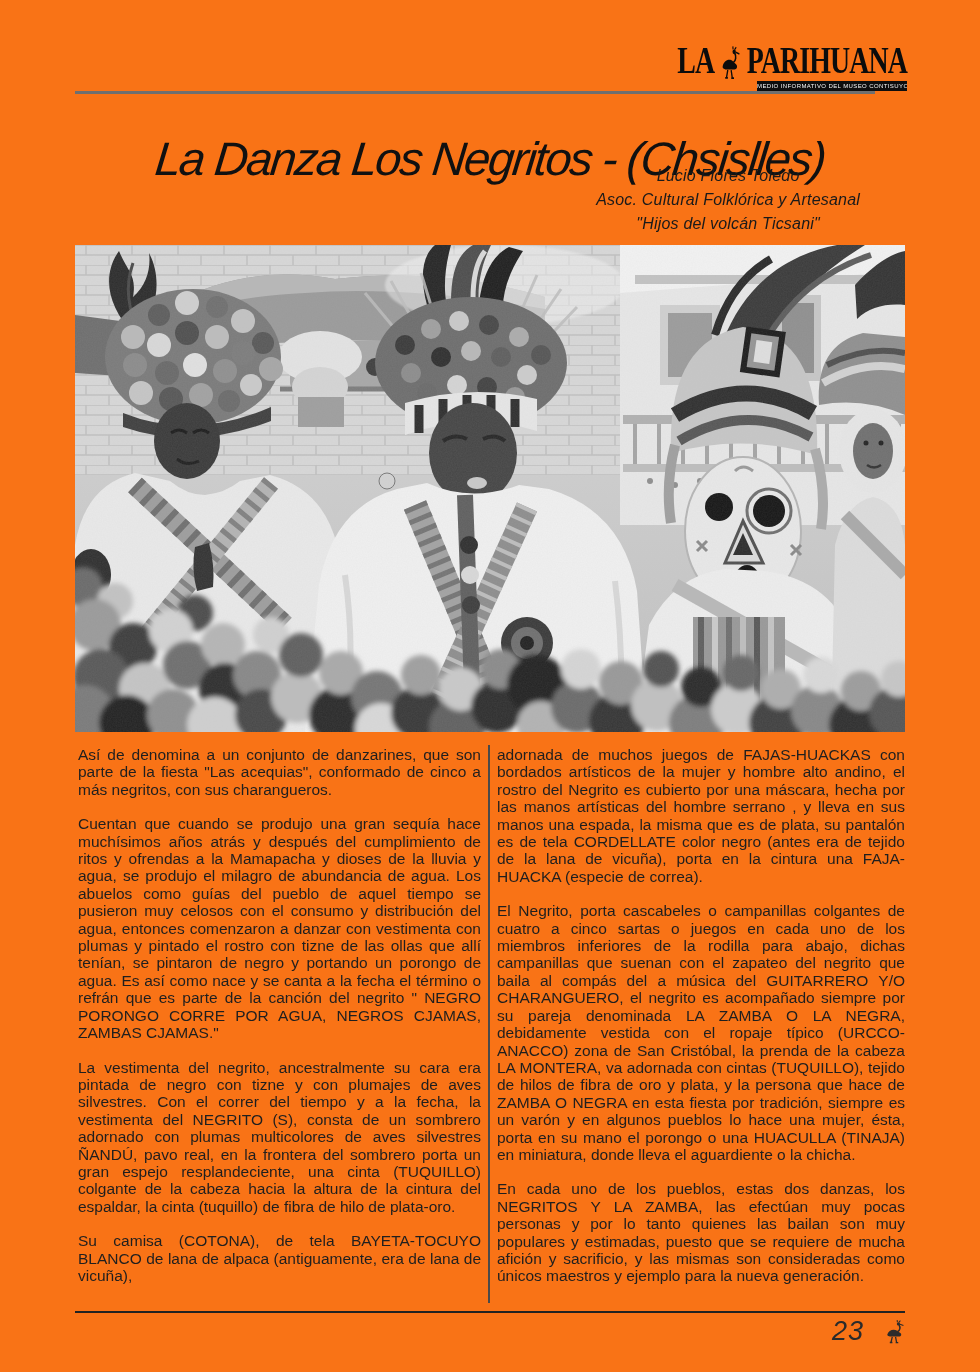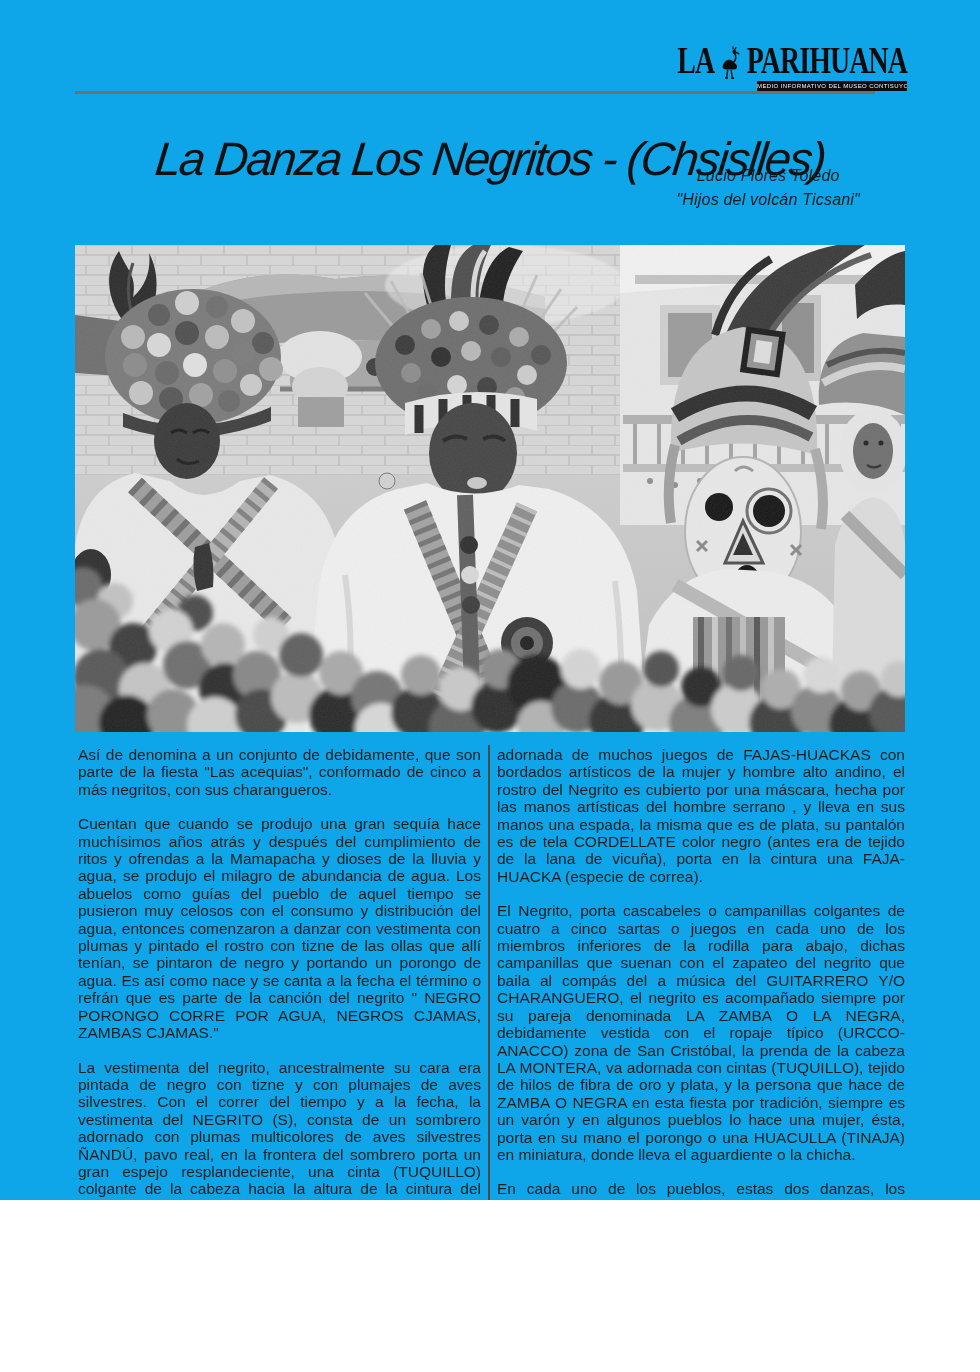--- a/index.html
+++ b/index.html
@@ -1,17 +1,17 @@
 <!DOCTYPE html>
 <html><head>
 <meta charset="utf-8">
 <style>
   html,body{margin:0;padding:0;background:#ffffff;}
   .page{
-    position:relative;width:980px;height:1200px;margin:0 auto;background:#0ea5e9;
+    position:relative;width:980px;height:1372px;margin:0 auto;background:#f97316;
     font-family:"Liberation Sans",sans-serif;color:#1f1f1f;overflow:hidden;
   }
   
   .masthead{position:absolute;top:48px;right:73px;width:170px;text-align:right;}
   .logo{display:flex;align-items:flex-end;justify-content:flex-end;gap:2px;
     font-family:"Liberation Serif",serif;font-weight:700;font-size:31px;line-height:1;
     color:#0c0c0c;transform:scale(0.9,1.22);transform-origin:100% 100%;letter-spacing:-1px;white-space:nowrap;}
   .logo .bird{width:30px;height:30px;margin:0 1px -2px 1px;flex:0 0 auto;}
   .logo-bar{margin-top:2px;margin-left:auto;width:150px;background:#0d0d0d;color:#f5f5f5;
     font-size:6px;letter-spacing:.4px;text-align:center;padding:2px 0 2px 0;line-height:1;
@@ -55,20 +55,21 @@
       </svg>
       <span>PARIHUANA</span>
     </div>
     <div class="logo-bar">MEDIO INFORMATIVO DEL MUSEO CONTISUYO</div>
   </div>
   <div class="header-rule"></div>
 
   <h1 class="title">La Danza Los Negritos - (Chsislles)</h1>
   <div class="byline">
     <div>Lucio Flores Toledo</div>
+    <div>Asoc. Cultural Folklórica y Artesanal</div>
     <div>"Hijos del volcán Ticsani"</div>
   </div>
 
   <figure class="photo">
     <svg viewBox="0 0 830 487" preserveAspectRatio="none">
       <defs>
         <filter id="pblur" x="-15%" y="-15%" width="130%" height="130%">
             <feGaussianBlur stdDeviation="2.4"></feGaussianBlur>
           </filter>
         <filter id="soft">
@@ -331,21 +332,21 @@
         <circle cx="820" cy="468" r="26" fill="#555555"></circle>
           <circle cx="824" cy="434" r="18" fill="#c6c6c6"></circle>
       </g>
 
       <rect width="830" height="487" filter="url(#grain)"></rect>
     </svg>
   </figure>
 
   <main>
     <div class="col col-left">
-      <p>Así de denomina a un conjunto de debidamente, que son parte de la fiesta "Las acequias", conformado de cinco a más negritos, con sus charangueros.</p>
+      <p>Así de denomina a un conjunto de danzarines, que son parte de la fiesta "Las acequias", conformado de cinco a más negritos, con sus charangueros.</p>
       <p>Cuentan que cuando se produjo una gran sequía  hace muchísimos años atrás y después del cumplimiento de ritos y ofrendas a la Mamapacha y dioses de la lluvia y agua, se produjo el milagro de abundancia de agua.  Los abuelos como guías del pueblo de aquel tiempo  se pusieron muy celosos con el consumo y distribución del agua, entonces comenzaron a danzar con vestimenta con plumas y pintado el rostro con tizne de las ollas que allí tenían, se pintaron de negro y portando un porongo de agua. Es así como nace y se canta a la fecha el término o refrán que es parte de la canción del negrito " NEGRO PORONGO CORRE POR AGUA, NEGROS CJAMAS, ZAMBAS CJAMAS."</p>
       <p>La vestimenta del negrito, ancestralmente su cara era pintada de negro con tizne y con plumajes de aves silvestres. Con el correr del tiempo y a la fecha, la vestimenta del NEGRITO (S), consta de un sombrero adornado con plumas multicolores de aves silvestres ÑANDÚ, pavo real, en la frontera del sombrero porta un gran espejo resplandeciente, una cinta (TUQUILLO) colgante de la cabeza hacia la altura de la cintura del espaldar, la cinta (tuquillo) de fibra de hilo de plata-oro.</p>
       <p>Su camisa (COTONA), de tela BAYETA-TOCUYO BLANCO de lana de alpaca (antiguamente, era de lana de vicuña),</p>
     </div>
     <div class="col-divider"></div>
     <div class="col col-right">
       <p>adornada de muchos juegos de FAJAS-HUACKAS con bordados artísticos de la mujer y hombre alto andino, el rostro del Negrito es cubierto por una máscara, hecha por las manos artísticas del hombre serrano , y lleva en sus manos una espada, la misma que es de plata, su pantalón es de tela CORDELLATE color negro (antes era de tejido de la lana de vicuña), porta en la cintura una FAJA-HUACKA (especie de correa).</p>
       <p>El Negrito, porta cascabeles o campanillas colgantes de cuatro a cinco sartas o juegos en cada uno de los miembros inferiores de la rodilla para abajo, dichas  campanillas que suenan con el zapateo del negrito que baila al compás del a música del GUITARRERO Y/O CHARANGUERO, el negrito es acompañado siempre por su pareja denominada LA ZAMBA O LA NEGRA, debidamente vestida con el ropaje típico (URCCO-ANACCO) zona de San Cristóbal, la  prenda de la cabeza LA MONTERA, va adornada con cintas (TUQUILLO), tejido de hilos de fibra de oro y plata, y la persona que hace de ZAMBA O NEGRA en esta fiesta por tradición, siempre es un varón y en algunos pueblos lo hace una  mujer, ésta,  porta en su mano el porongo o una HUACULLA (TINAJA) en miniatura, donde lleva el aguardiente o  la chicha.</p>
       <p>En cada uno de los pueblos, estas dos danzas,  los NEGRITOS Y LA ZAMBA, las efectúan muy pocas personas y por lo tanto quienes las bailan son muy populares y estimadas, puesto que se requiere de mucha afición y sacrificio, y las mismas son consideradas como únicos maestros y ejemplo para la nueva generación.</p>
     </div>

